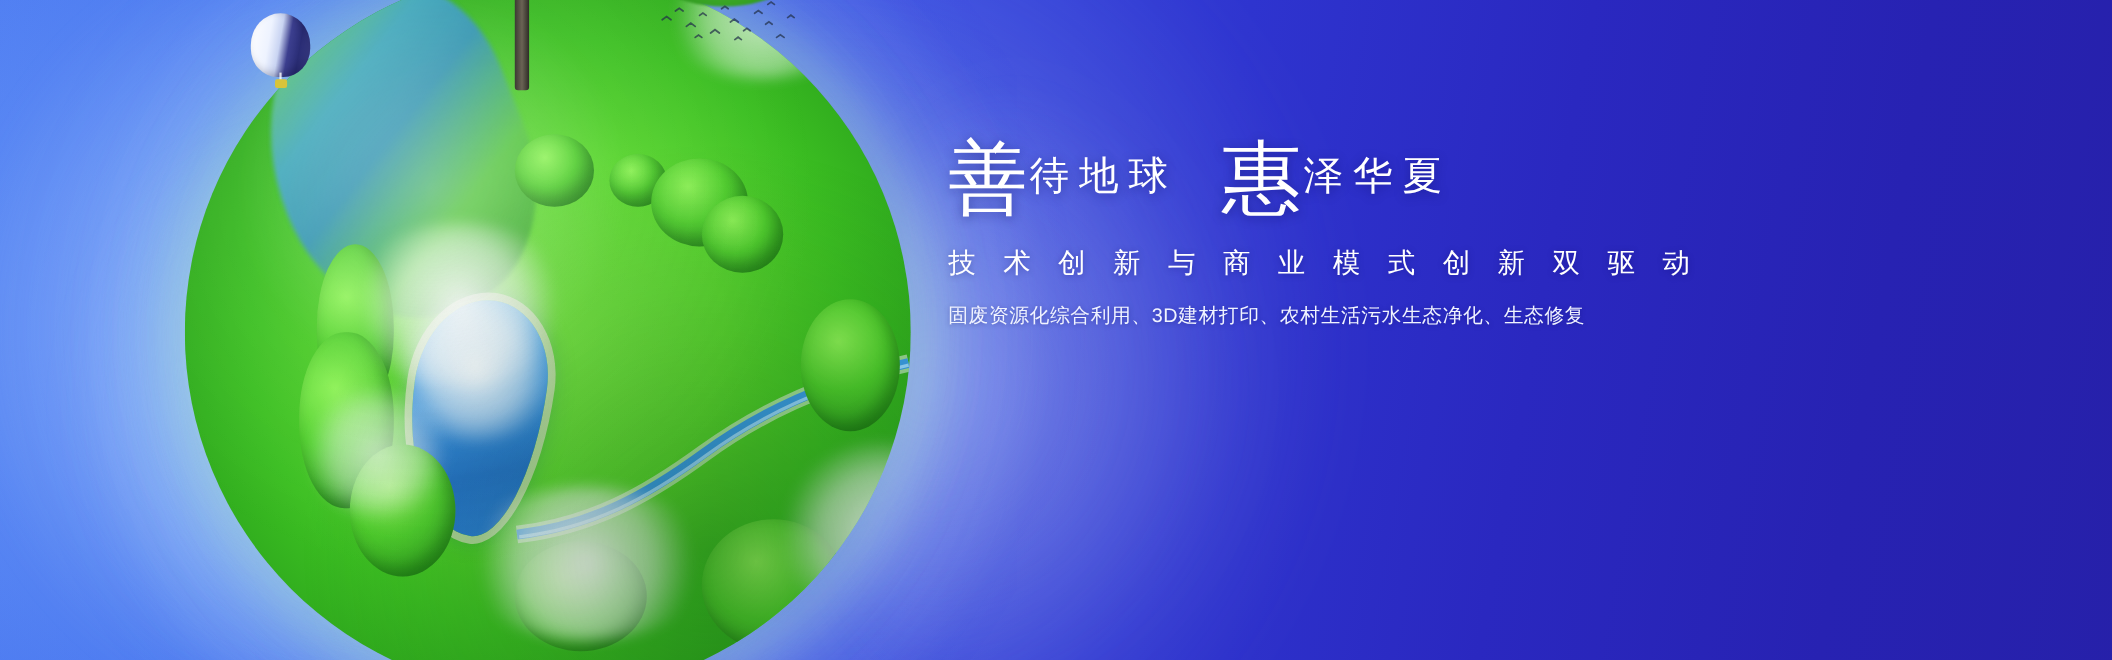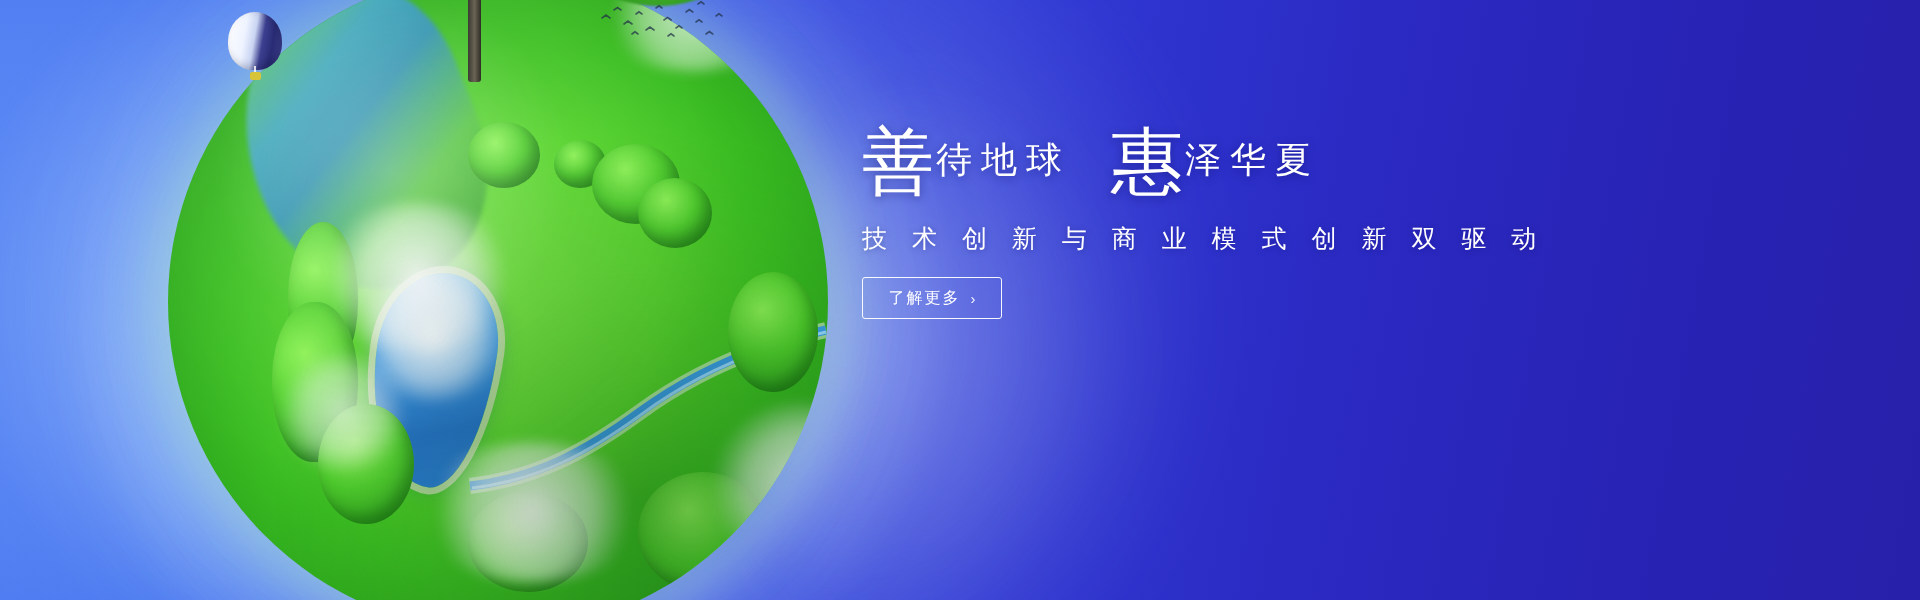--- a/index.html
+++ b/index.html
@@ -190,20 +190,17 @@
   </div>
 
   <div class="copy">
 
     <div class="headline">
       <span class="hl-big">善</span><span class="hl-small">待地球</span><span class="hl-gap"></span><span class="hl-big">惠</span><span class="hl-small">泽华夏</span>
     </div>
 
     <div class="subtitle">技 术 创 新 与 商 业 模 式 创 新 双 驱 动</div>
 
-
-    <div class="more-btn">
-      <span>了解更多</span>
-      <span class="chev">›</span>
-    </div>
+    <div class="tagline">固废资源化综合利用、3D建材打印、农村生活污水生态净化、生态修复</div>
+
 
   </div>
 </div>
 
 </body></html>

